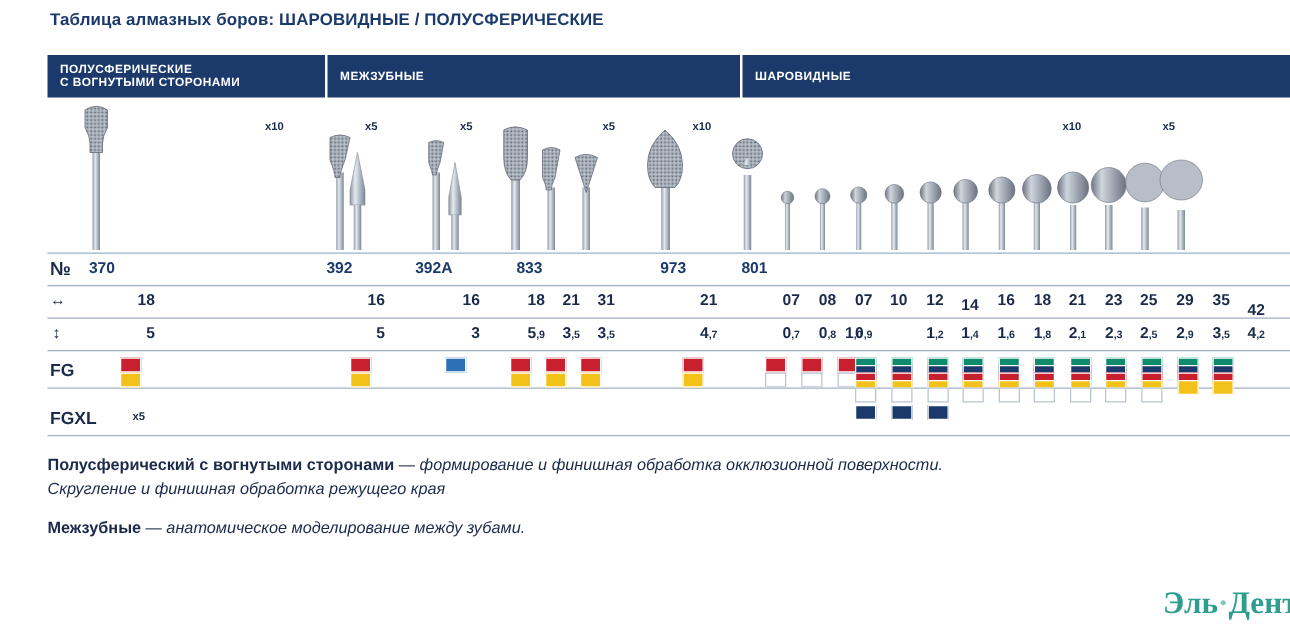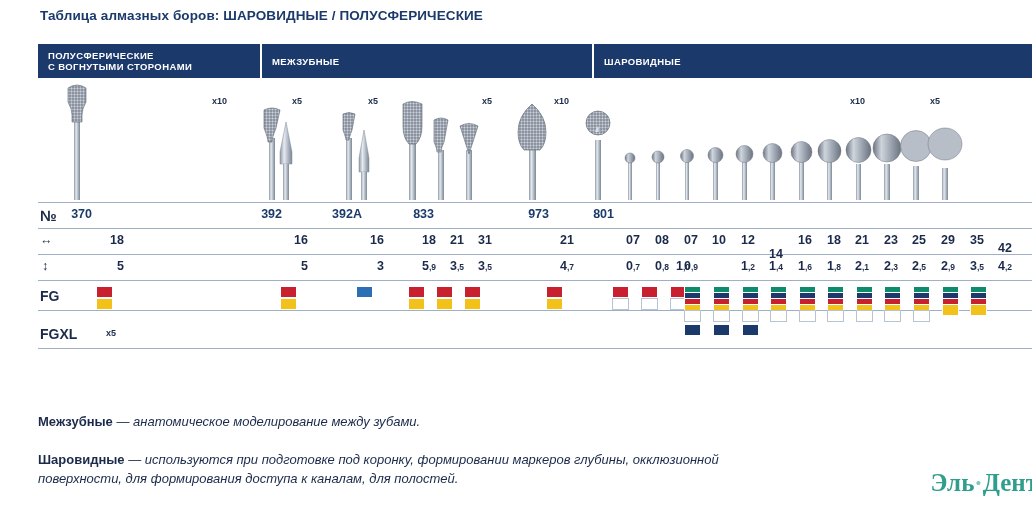--- a/index.html
+++ b/index.html
@@ -244,21 +244,21 @@
     <div class="cell" style="left:320px;top:233px;width:40px;">16</div>
     <div class="cell" style="left:372px;top:233px;width:40px;">18</div>
     <div class="cell" style="left:400px;top:233px;width:40px;">21</div>
     <div class="cell" style="left:428px;top:233px;width:40px;">31</div>
     <div class="cell" style="left:510px;top:233px;width:40px;">21</div>
     <div class="cell" style="left:576px;top:233px;width:40px;">07</div>
     <div class="cell" style="left:605px;top:233px;width:40px;">08</div>
     <div class="cell" style="left:634px;top:233px;width:40px;">07</div>
     <div class="cell" style="left:662px;top:233px;width:40px;">10</div>
     <div class="cell" style="left:691px;top:233px;width:40px;">12</div>
-    <div class="cell" style="left:719px;top:247px;width:40px;">14</div>
+    <div class="cell" style="left:719px;top:237px;width:40px;">14</div>
     <div class="cell" style="left:748px;top:233px;width:40px;">16</div>
     <div class="cell" style="left:777px;top:233px;width:40px;">18</div>
     <div class="cell" style="left:805px;top:233px;width:40px;">21</div>
     <div class="cell" style="left:834px;top:233px;width:40px;">23</div>
     <div class="cell" style="left:862px;top:233px;width:40px;">25</div>
     <div class="cell" style="left:891px;top:233px;width:40px;">29</div>
     <div class="cell" style="left:920px;top:233px;width:40px;">35</div>
     <div class="cell" style="left:948px;top:241px;width:40px;">42</div>
   </div>
 
@@ -408,27 +408,27 @@
         <div class="stripe s-dblue" style="left:0;top:0;"></div>
       </div>
     <div class="band-row" style="left:689px;top:324px;">
         <div class="stripe s-dblue" style="left:0;top:0;"></div>
       </div>
     <div class="band-row" style="left:718px;top:324px;">
         <div class="stripe s-dblue" style="left:0;top:0;"></div>
       </div>
   </div>
 
+  <div class="legend" style="top:362px;width:990px;line-height:19px;">
+    <b>Полусферический с вогнутыми сторонами</b><span> — </span><i>формирование и финишная обработка окклюзионной поверхности.</i><br>
+    <i>Скругление и финишная обработка режущего края</i>
+  </div>
 
   <div class="legend" style="top:412px;width:990px;line-height:19px;">
     <b>Межзубные</b><span> — </span><i>анатомическое моделирование между зубами.</i>
   </div>
 
-  <div class="legend" style="top:450px;width:960px;line-height:19px;">
-    <b>Шаровидные</b><span> — </span><i>используются при подготовке под коронку, формировании маркеров глубины, окклюзионной</i><br>
-    <i>поверхности, для формирования доступа к каналам, для полостей.</i>
-  </div>
 
   <div class="logo">
     <span>Эль</span><span class="dot">·</span><span>Дент</span>
   </div>
 
 </div>
 
 </body></html>

